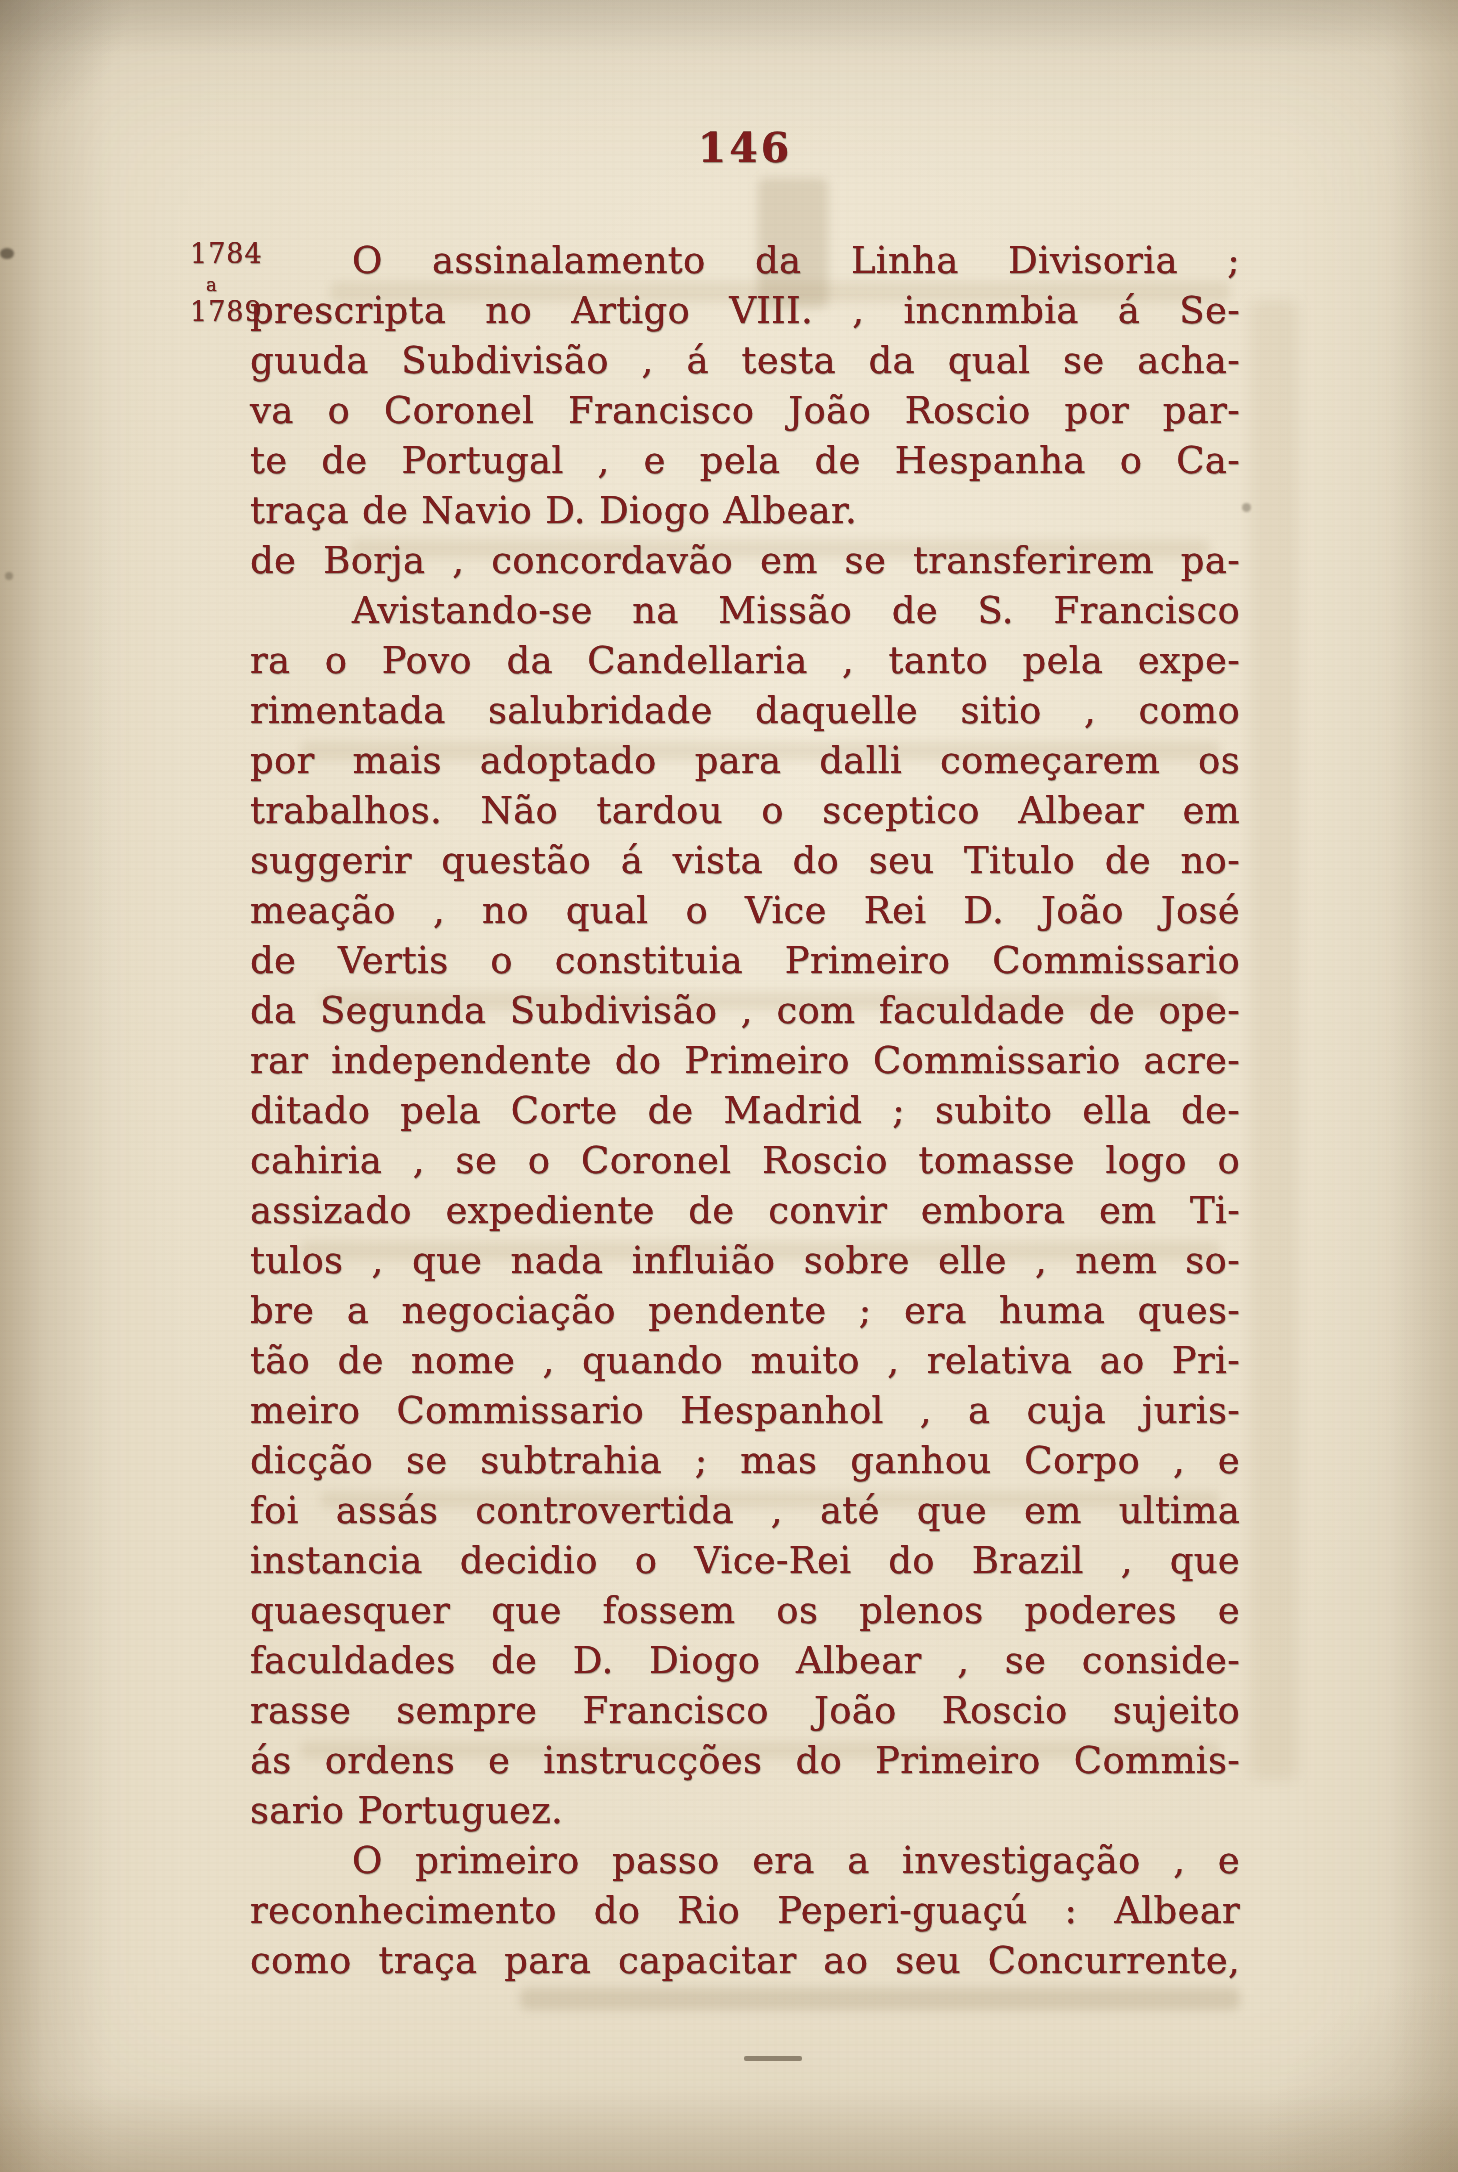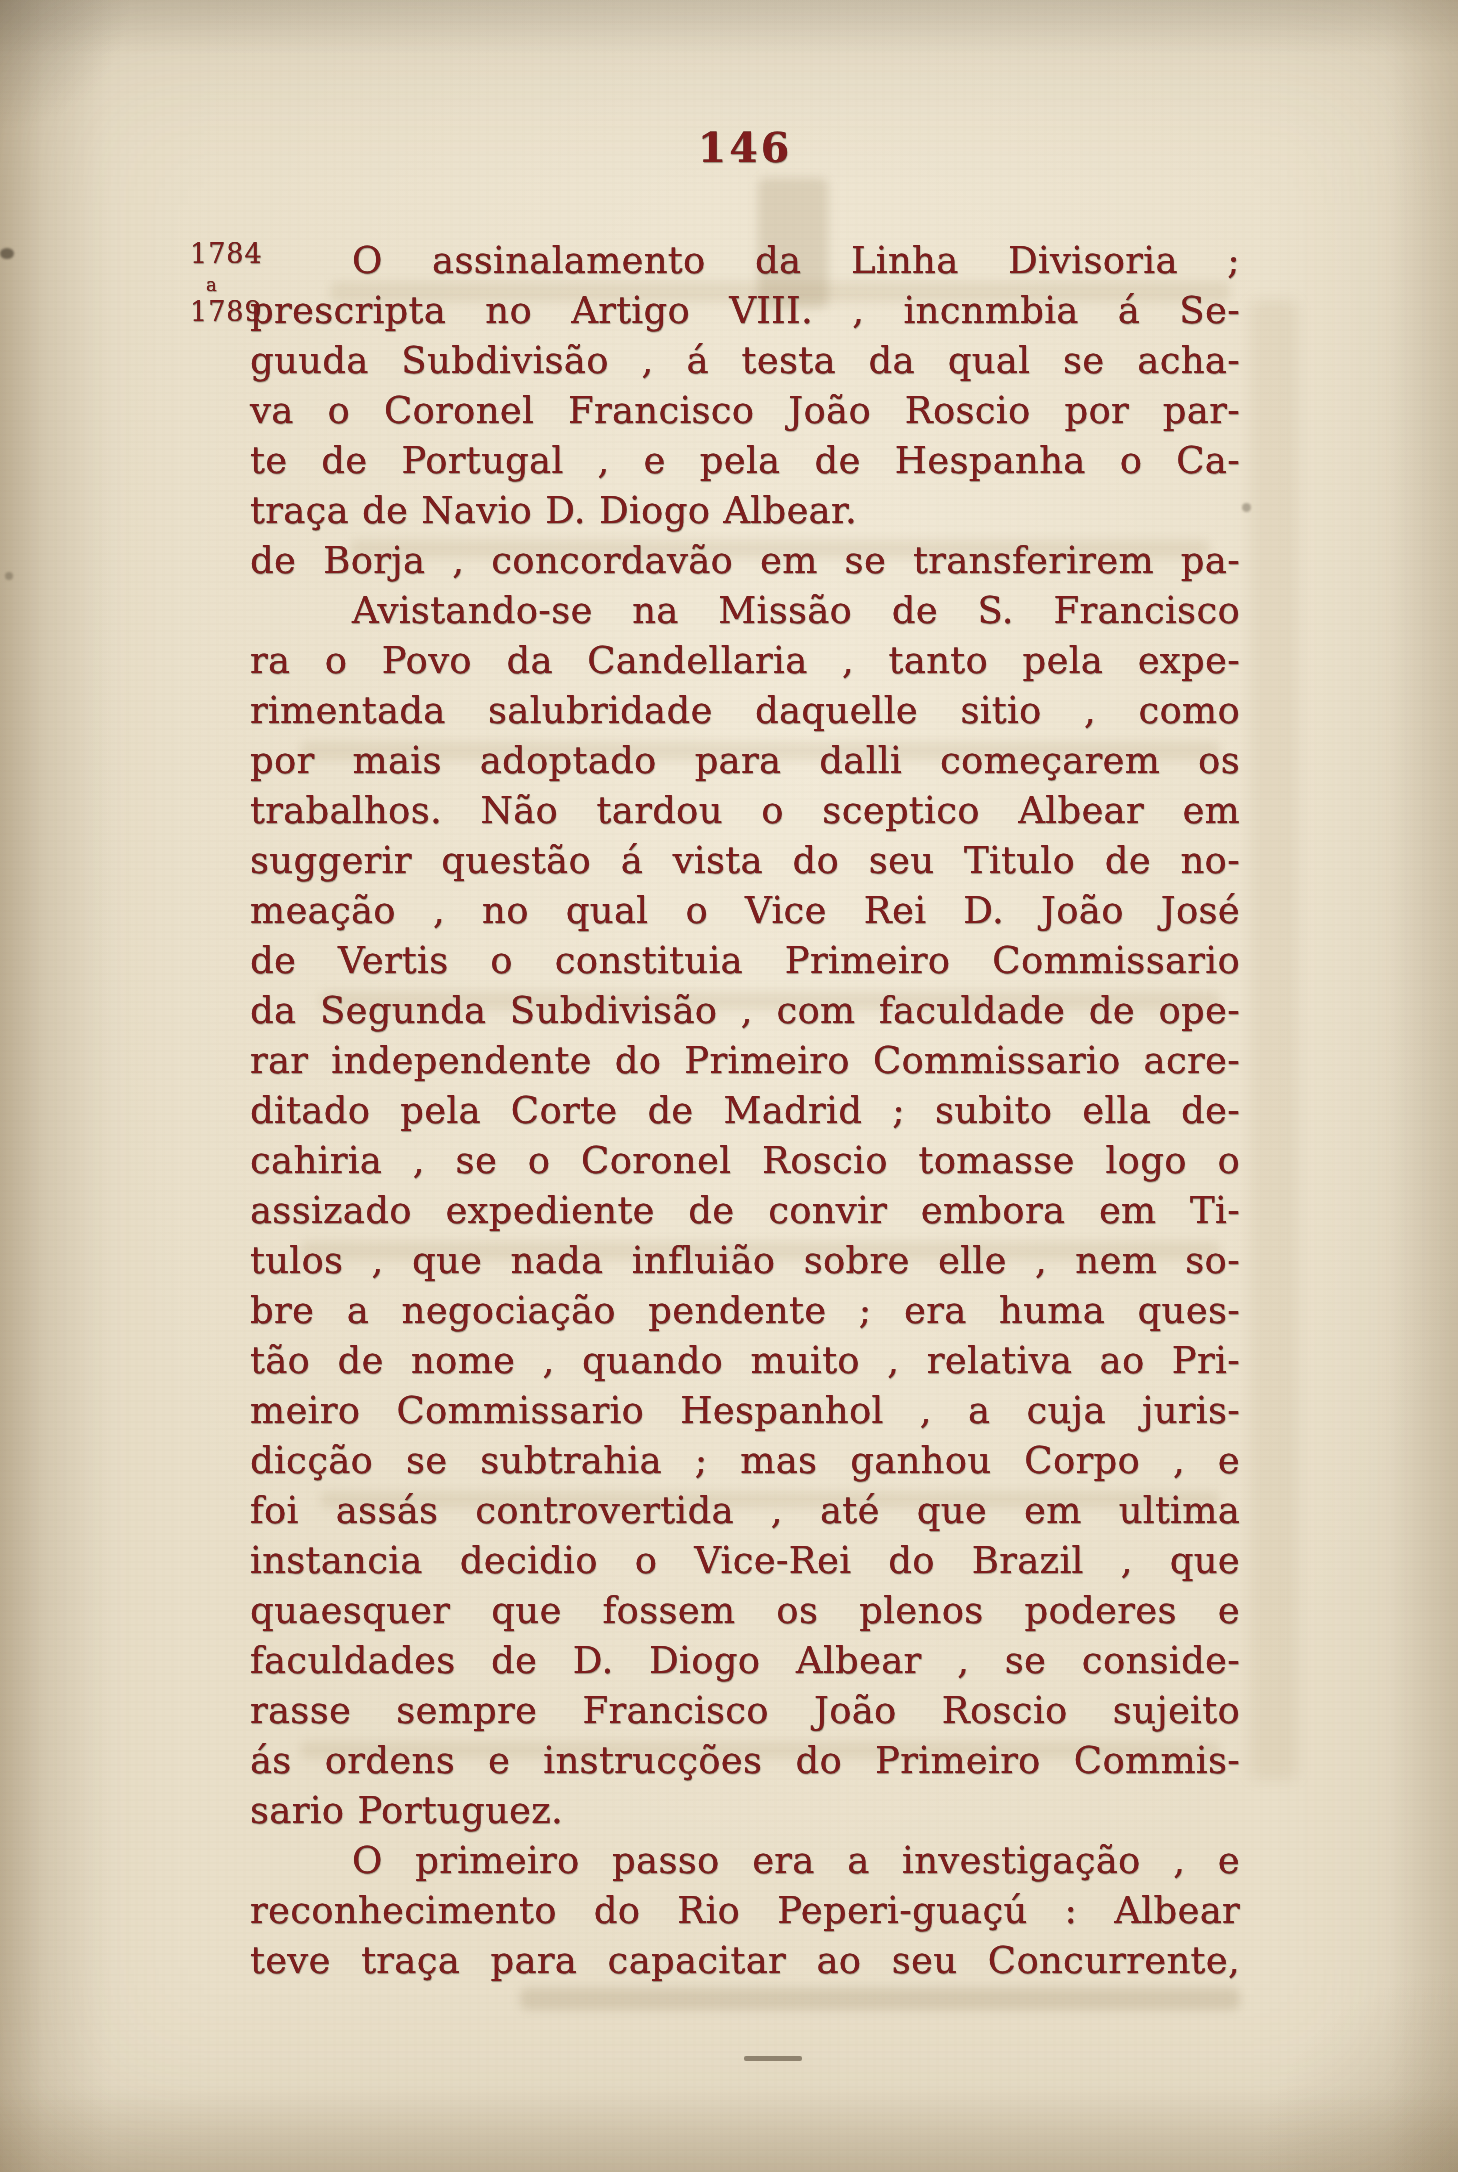--- a/index.html
+++ b/index.html
@@ -111,15 +111,15 @@
       <div class="line">instancia decidio o Vice-Rei do Brazil , que</div>
       <div class="line">quaesquer que fossem os plenos poderes e</div>
       <div class="line">faculdades de D. Diogo Albear , se conside-</div>
       <div class="line">rasse sempre Francisco João Roscio sujeito</div>
       <div class="line">ás ordens e instrucções do Primeiro Commis-</div>
       <div class="line last">sario Portuguez.</div>
     </div>
     <div>
       <div class="line first">O primeiro passo era a investigação , e</div>
       <div class="line">reconhecimento do Rio Peperi-guaçú : Albear</div>
-      <div class="line">teve traça para capacitar ao seu Concurrente,</div>
+      <div class="line">como traça para capacitar ao seu Concurrente,</div>
     </div>
   </div>
 
 </body></html>

